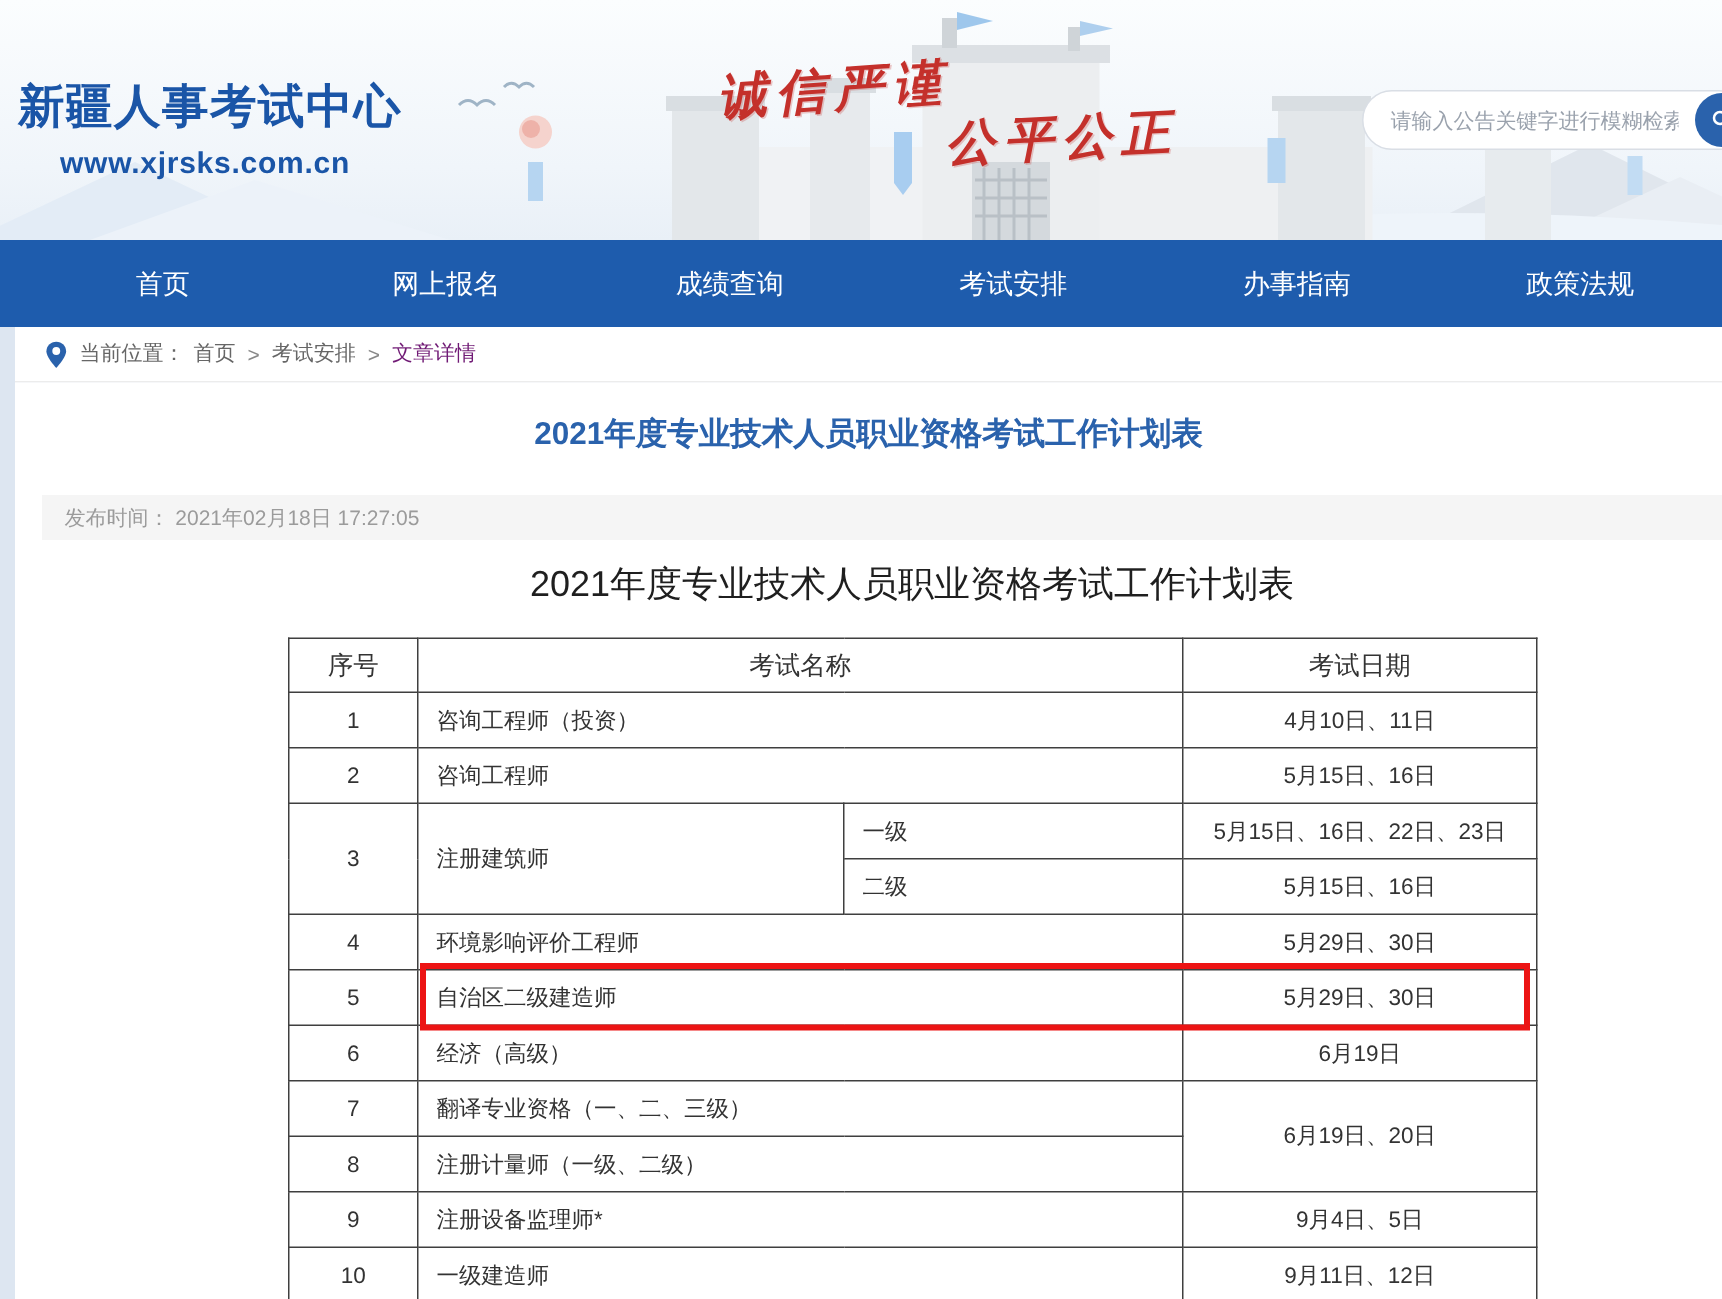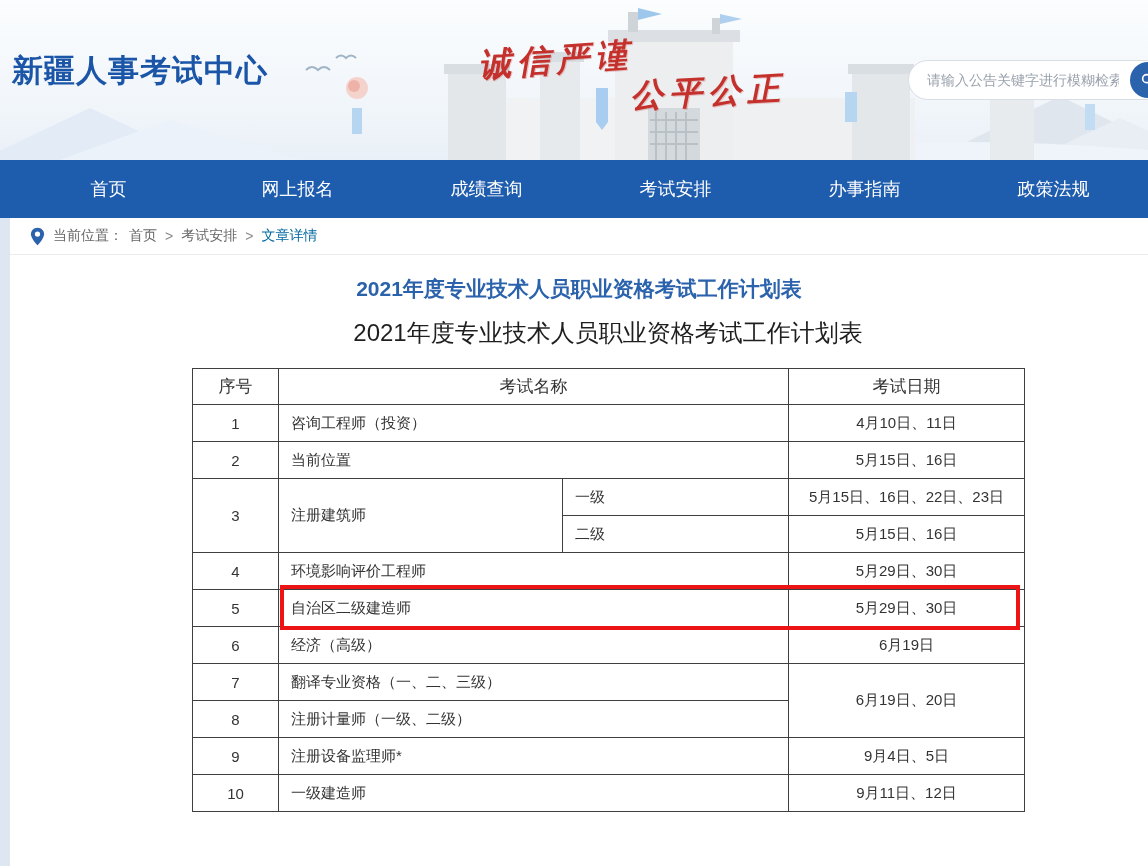--- a/index.html
+++ b/index.html
@@ -21,21 +21,21 @@
 
   
   .main-nav { display:flex; width:1148px; height:58px; background:#1e5cad; padding-left:14px; }
   .nav-item { flex:1; display:flex; align-items:center; justify-content:center; color:#ffffff; font-size:18px; cursor:pointer; }
 
   
   .breadcrumb-bar { display:flex; align-items:center; width:1138px; margin-left:10px; height:37px; background:#ffffff; border-bottom:1px solid #ececec; padding-left:20px; font-size:14px; color:#666; }
   .crumb-pin { width:15px; height:19px; margin-right:8px; }
   .crumb-link { color:#666; cursor:pointer; margin:0 6px; }
   .crumb-sep { color:#888; margin:0 2px; }
-  .crumb-current { color:#0369a1; margin-left:6px; }
+  .crumb-current { color:#701a75; margin-left:6px; }
   .crumb-label { color:#666; }
 
   
   .content-card { width:1138px; margin-left:10px; background:#ffffff; height:611px; padding-top:20px; }
   .article-title { text-align:center; font-size:21px; font-weight:bold; color:#2a62ac; }
   .publish-bar { margin:27px 0 0 18px; height:30px; line-height:30px; background:#f5f5f5; padding-left:15px; font-size:14px; color:#9b9b9b; }
   .table-area { width:832px; margin:15px 0 0 182px; }
   .table-title { text-align:center; font-size:24px; color:#1f1f1f; line-height:30px; }
   .table-wrap { position:relative; margin-top:20px; }
   table.exam-table { border-collapse:collapse; width:832px; table-layout:fixed; }
@@ -101,20 +101,21 @@
       <path d="M306,70 q6,-6 12,0 q6,-6 12,0"></path>
       <path d="M336,58 q5,-5 10,0 q5,-5 10,0"></path>
     </g>
 
     <circle cx="357" cy="88" r="11" fill="#f5d3cd"></circle>
     <circle cx="354" cy="86" r="6" fill="#eeb2a9"></circle>
   </svg>
 
   <div class="logo-block">
     <div class="logo-title">新疆人事考试中心</div>
+    <div class="logo-url">www.xjrsks.com.cn</div>
   </div>
 
   <div class="slogan slogan-1">诚信严谨</div>
   <div class="slogan slogan-2">公平公正</div>
 
   <div class="search-wrap">
     <input class="search-box" type="text" placeholder="请输入公告关键字进行模糊检索..." style="">
     <button class="search-btn">
       <svg width="16" height="16" viewBox="0 0 24 24" fill="none" stroke="#ffffff" stroke-width="2.5">
         <circle cx="10" cy="10" r="6"></circle>
@@ -142,20 +143,24 @@
   <span class="crumb-link">首页</span>
   <span class="crumb-sep">&gt;</span>
   <span class="crumb-link">考试安排</span>
   <span class="crumb-sep">&gt;</span>
   <span class="crumb-current">文章详情</span>
 </div>
 
 <div class="content-card">
   <div class="article-title">2021年度专业技术人员职业资格考试工作计划表</div>
 
+  <div class="publish-bar">
+    <span>发布时间：</span>
+    <span>2021年02月18日 17:27:05</span>
+  </div>
 
   <div class="table-area">
     <div class="table-title">2021年度专业技术人员职业资格考试工作计划表</div>
 
     <div class="table-wrap">
       <table class="exam-table">
         <colgroup>
             <col class="col-no">
             <col class="col-name" style="width:284px">
             <col style="width:226px">
@@ -167,21 +172,21 @@
           <th colspan="2">考试名称</th>
           <th>考试日期</th>
         </tr>
         <tr>
           <td class="cell-center">1</td>
           <td class="cell-name" colspan="2">咨询工程师（投资）</td>
           <td class="cell-center">4月10日、11日</td>
         </tr>
         <tr>
           <td class="cell-center">2</td>
-          <td class="cell-name" colspan="2">当前位置</td>
+          <td class="cell-name" colspan="2">咨询工程师</td>
           <td class="cell-center">5月15日、16日</td>
         </tr>
         <tr>
           <td class="cell-center" rowspan="2">3</td>
           <td class="cell-name" rowspan="2">注册建筑师</td>
           <td class="cell-name">一级</td>
           <td class="cell-center">5月15日、16日、22日、23日</td>
         </tr>
         <tr>
           <td class="cell-name">二级</td>

